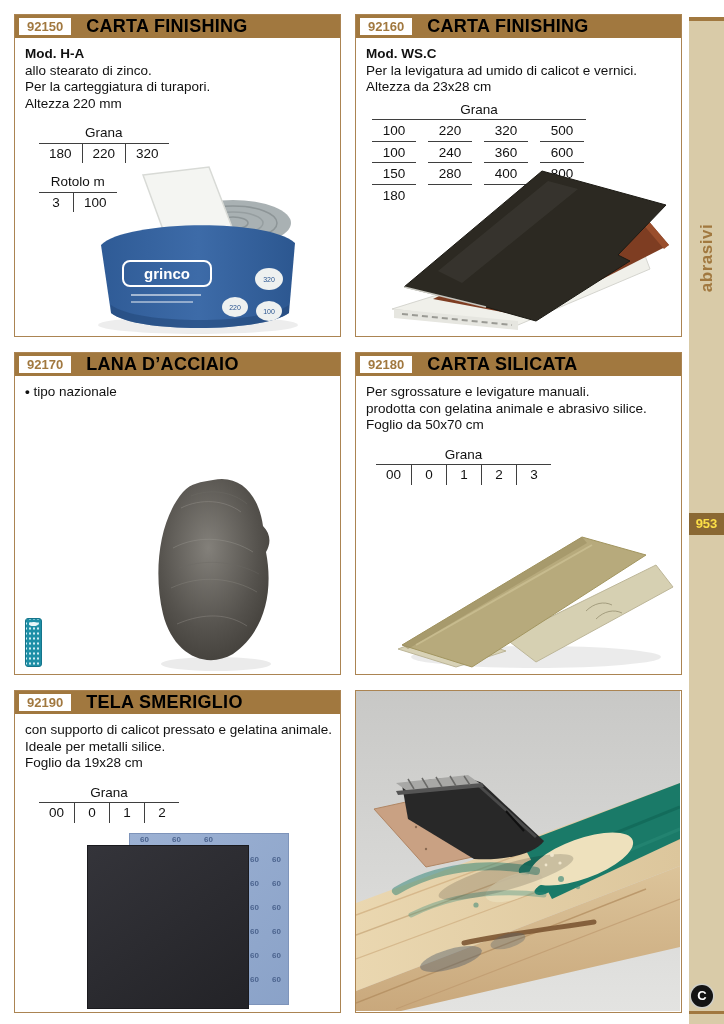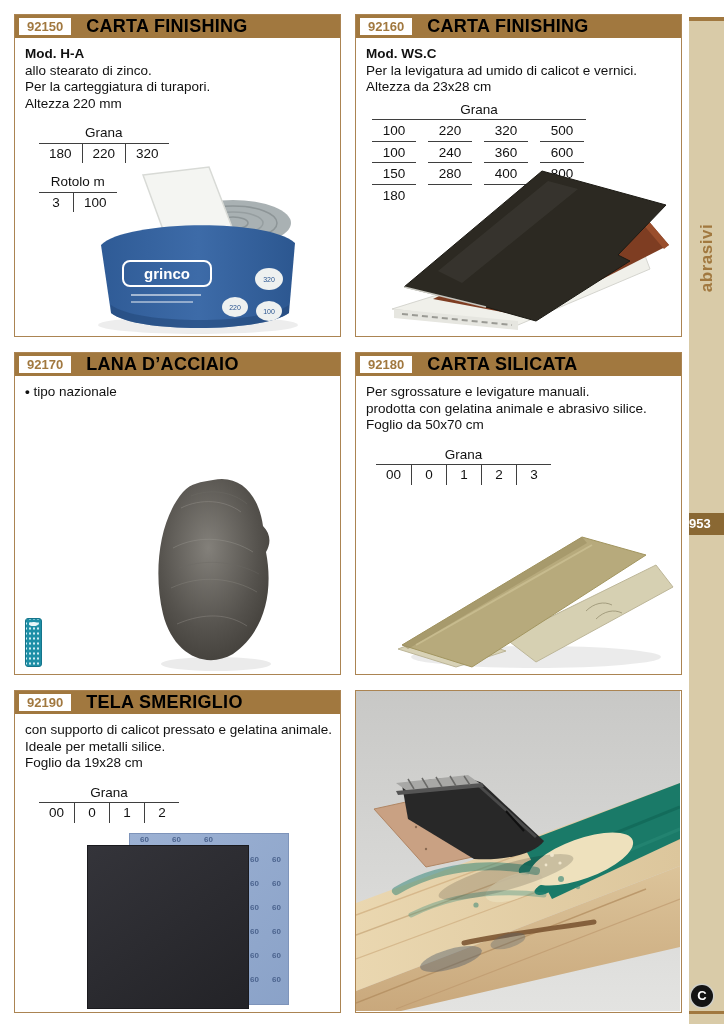--- a/index.html
+++ b/index.html
@@ -52,21 +52,21 @@
               background:linear-gradient(145deg,#34343a,#232327);border:1px solid #1a1a1e;}
   .mark60{position:absolute;font-size:8px;font-weight:bold;color:#4c648e;line-height:8px;}
 
   
   .side-strip{position:absolute;left:689px;top:17px;width:35px;height:1007px;background:#d9cba8;}
   .strip-line-top{position:absolute;left:0;top:0;width:100%;height:4px;background:#a1783f;}
   .strip-line-bottom{position:absolute;left:0;top:994px;width:100%;height:3px;background:#a1783f;}
   .side-label{position:absolute;top:241px;left:50%;transform:translate(-50%,-50%) rotate(-90deg);
               font-weight:bold;font-size:17px;letter-spacing:.5px;color:#a1783f;white-space:nowrap;}
   .pagenum{position:absolute;left:0;top:496px;width:35px;height:22px;background:#8a6833;
-           color:#ffffff;font-weight:bold;font-size:13px;line-height:22px;}
+           color:#fde047;font-weight:bold;font-size:13px;line-height:22px;text-align:center;}
 
   .corner-logo{position:absolute;left:691px;top:985px;width:22px;height:22px;border-radius:50%;
            background:#141414;color:#fff;font-weight:bold;font-size:13px;line-height:22px;
            text-align:center;box-shadow:0 0 0 1.5px #cfcfc9;}
 </style>
 </head>
 <body>
 
 <div class="page">
 

